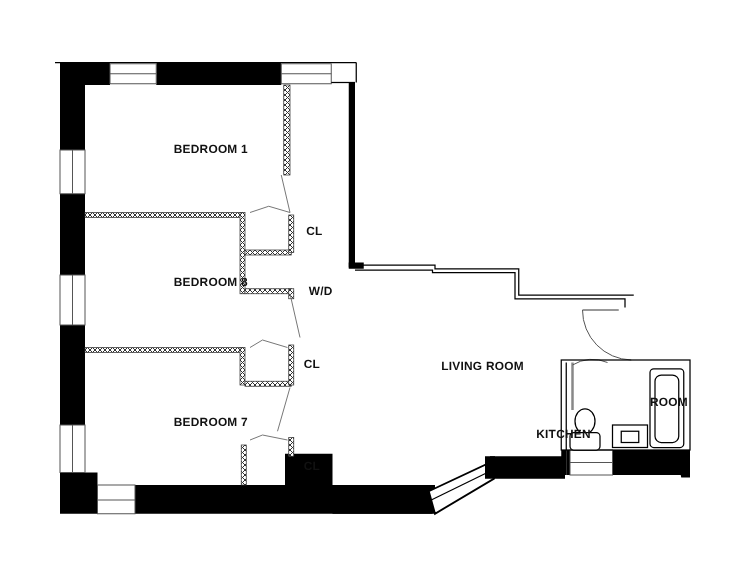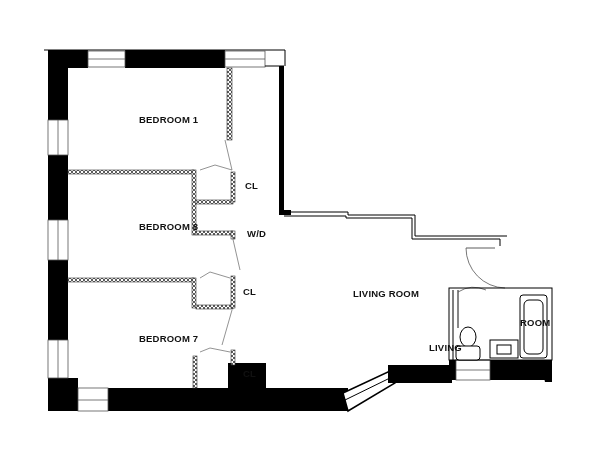--- a/index.html
+++ b/index.html
@@ -126,14 +126,14 @@
 </svg>
 
 <div class="room-label" style="left:102px;top:114px;">BEDROOM 1</div>
 <div class="room-label" style="left:102px;top:221px;">BEDROOM 8</div>
 <div class="room-label" style="left:102px;top:333px;">BEDROOM 7</div>
 <div class="room-label" style="left:208px;top:180px;">CL</div>
 <div class="room-label" style="left:210px;top:228px;">W/D</div>
 <div class="room-label" style="left:206px;top:286px;">CL</div>
 <div class="room-label" style="left:206px;top:368px;">CL</div>
 <div class="room-label" style="left:316px;top:288px;">LIVING ROOM</div>
-<div class="room-label" style="left:392px;top:342px;">LIVING</div>
+<div class="room-label" style="left:392px;top:342px;">KITCHEN</div>
 <div class="room-label" style="left:483px;top:317px;">ROOM</div>
 
 </body></html>

